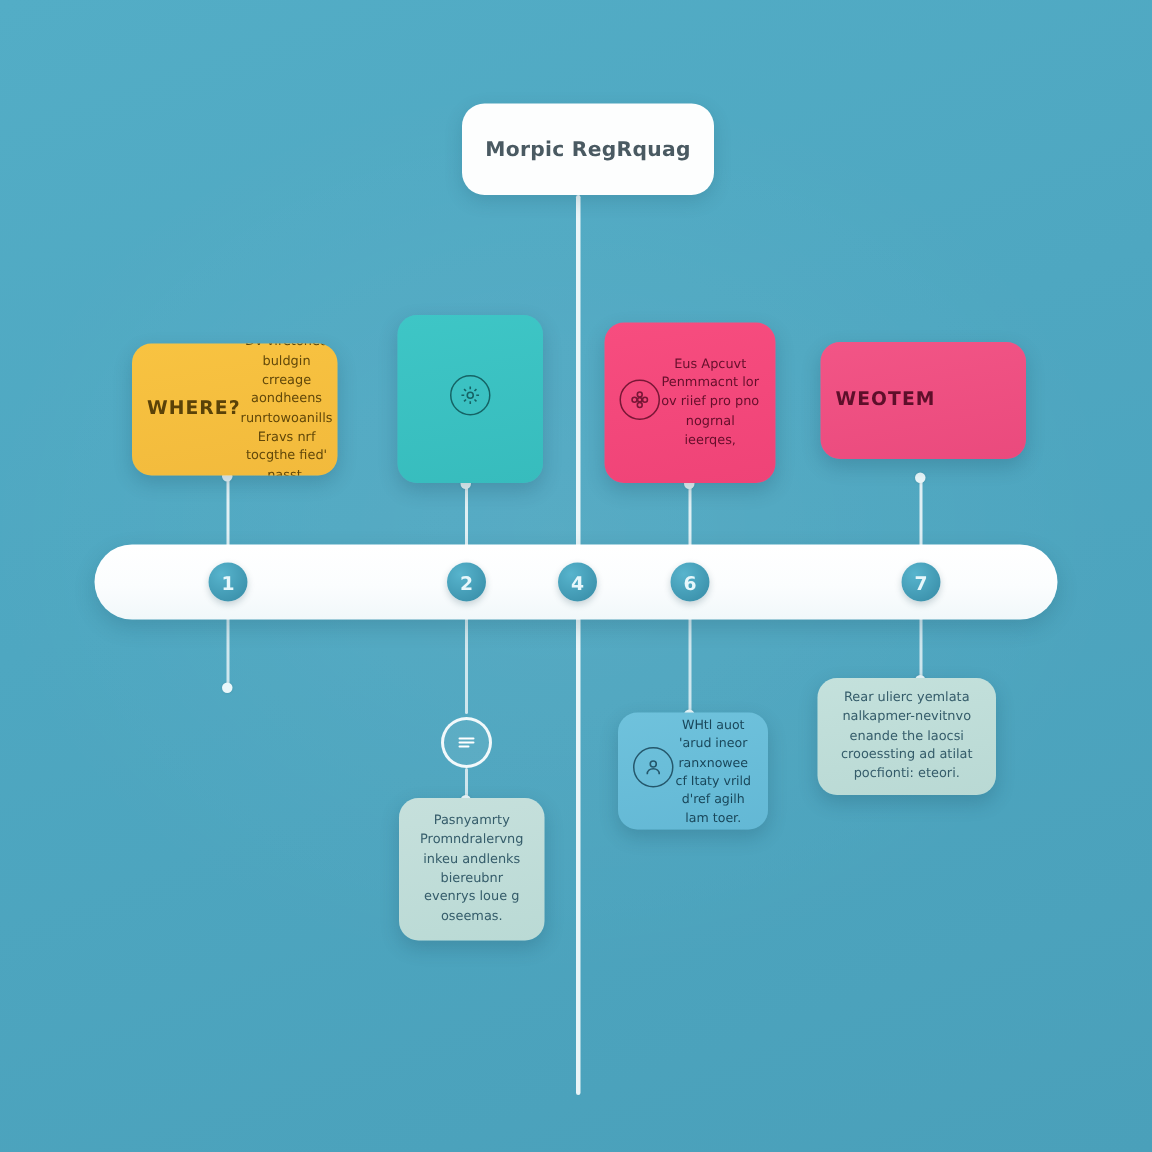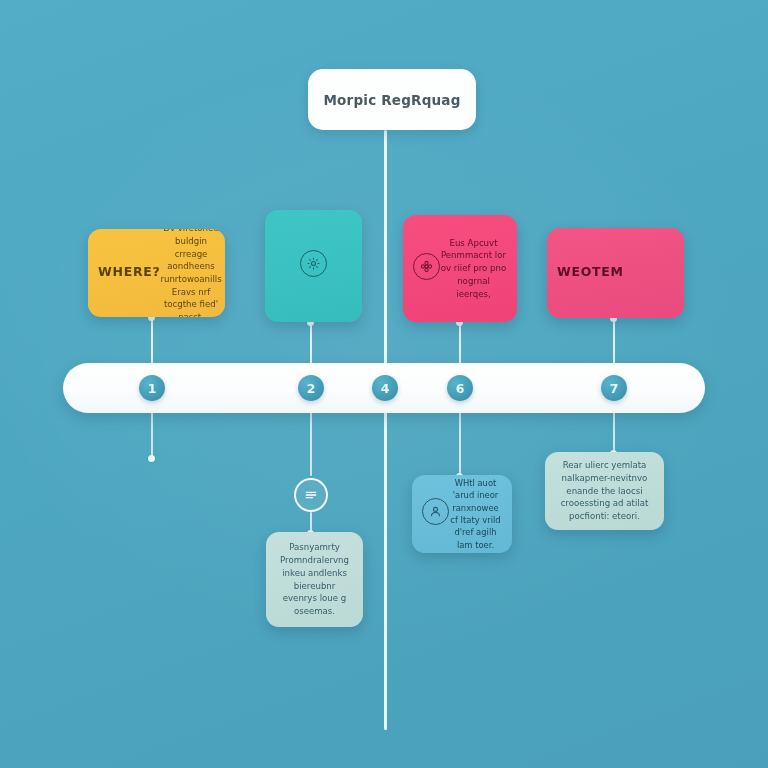--- a/index.html
+++ b/index.html
@@ -123,21 +123,21 @@
     font-size: 8.6px;
     line-height: 1.48;
     text-align: center;
     opacity: 0.95;
   }
 
   
   #card-1 { left: 88px;  top: 229px; width: 137px; height: 88px; background: linear-gradient(170deg,#f8c341,#f2ba3c); color: #5a4208; }
   #card-2 { left: 265px; top: 210px; width: 97px;  height: 112px; background: linear-gradient(170deg,#3ec6c6,#37bcbd); color: #0d4f51; }
   #card-3 { left: 403px; top: 215px; width: 114px; height: 107px; background: linear-gradient(170deg,#f74d7f,#ef4377); color: #5e0c27; }
-  #card-4 { left: 547px; top: 228px; width: 137px; height: 90px;  background: linear-gradient(170deg,#f25586,#ea4a7d); color: #5d0f2a; }
+  #card-4 { left: 547px; top: 228px; width: 137px; height: 78px;  background: linear-gradient(170deg,#f25586,#ea4a7d); color: #5d0f2a; }
 
   
   #card-5 { left: 131px; top: 457px; width: 105px; height: 82px;  background: linear-gradient(170deg,#c9e3dd,#bedcd7); color: #2e5665; }
   #card-6 { left: 266px; top: 532px; width: 97px;  height: 95px;  background: linear-gradient(170deg,#c6e0dc,#badad5); color: #2e5665; }
   #card-7 { left: 412px; top: 475px; width: 100px; height: 78px;  background: linear-gradient(170deg,#6fc2dc,#63b8d5); color: #164154; }
   #card-8 { left: 545px; top: 452px; width: 119px; height: 78px;  background: linear-gradient(170deg,#c4e1dc,#b9d9d4); color: #2e5665; }
 
   #card-7 .bd { font-size: 8.4px; }
 
   

